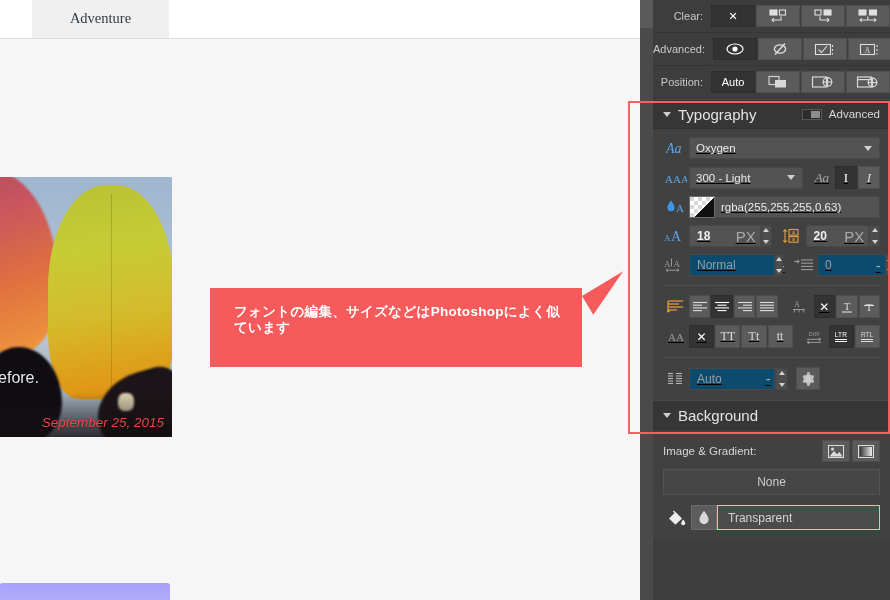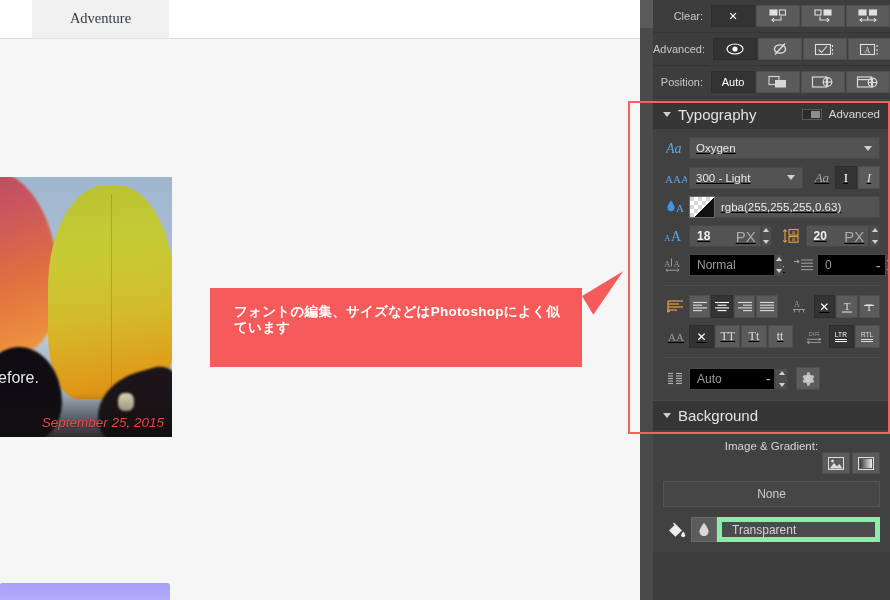--- a/index.html
+++ b/index.html
@@ -213,21 +213,21 @@
     position: absolute; right: 7px;
     width: 0; height: 0;
     border-left: 4.5px solid transparent; border-right: 4.5px solid transparent;
     border-top: 5px solid #d0d0d0;
   }
   .num {
     width: 86px; height: 22px; background: #535353; border: 1px solid #484848;
     display: flex; align-items: center; padding: 0 4px 0 7px;
     color: #f0f0f0; font-size: 12px; font-weight: bold;
   }
-  .num.dim { color: #9b9b9b; font-weight: normal; background:#000000;gap:44px; }
+  .num.dim { color: #9b9b9b; font-weight: normal; background:#0c4a6e;gap:44px; }
   .num .unit { margin-left: auto; font-size: 15px; color: #aaa; font-weight: normal; }
   .spin {
     width: 13px; height: 22px; background: #4d4d4d; border: 1px solid #444;
     display: flex; flex-direction: column; justify-content: space-between;
     align-items: center; padding: 2px 0;
   }
   .spin .up, .spin .dn { width:0; height:0; border-left:3.5px solid transparent; border-right:3.5px solid transparent; }
   .spin .up { border-bottom: 4px solid #d2d2d2; }
   .spin .dn { border-top: 4px solid #d2d2d2; }
 
@@ -251,21 +251,21 @@
   
   #bg-body { background: #414141; padding: 10px; }
   .bg-label { font-size: 11.5px; color: #d6d6d6; }
   .none-btn {
     height: 26px; margin-top: 7px; background: #464646; border: 1px solid #545454;
     display: flex; align-items: center; justify-content: center;
     font-size: 12px; color: #cdcdcd;
   }
   .transparent-row { display: flex; align-items: center; margin-top: 10px; }
   .t-field {
-    flex: 1; height: 25px; background: #4b4b4b; border: 5px solid #86efac;
+    flex: 1; height: 25px; background: #4b4b4b; border: 1px solid #86efac;
     display: flex; align-items: center; padding-left: 10px;
     font-size: 12px; color: #d3d3d3;
   }
   .t-chip {
     width: 26px; height: 25px; background: #5c5c5c; border: 1px solid #6a6a6a;
     display: flex; align-items: center; justify-content: center; color: #cfcfcf;
   }
 
   
   #red-box {
@@ -696,21 +696,21 @@
         </div>
 
       </div>
 
       <div class="section-header">
         <div class="caret"></div>
         <span class="section-title">Background</span>
       </div>
 
       <div id="bg-body">
-        <div style="display:flex;align-items:center;flex-direction:column;">
+        <div style="display:flex;align-items:center;">
           <span class="bg-label">Image &amp; Gradient:</span>
           <div style="margin-left:auto;display:flex;gap:2px;">
             <div class="sq" style="width:28px;height:22px;">
               <svg width="16" height="13" viewBox="0 0 16 13">
                   <rect x="0.5" y="0.5" width="15" height="12" fill="none" stroke="#dcdcdc"></rect>
                   <circle cx="4.5" cy="4" r="1.5" fill="#dcdcdc"></circle>
                   <path d="M1.5 11.5 6 6l3 3.2 2.5-2.2 3 4.5z" fill="#dcdcdc"></path>
                 </svg>
             </div>
             <div class="sq" style="width:28px;height:22px;">

